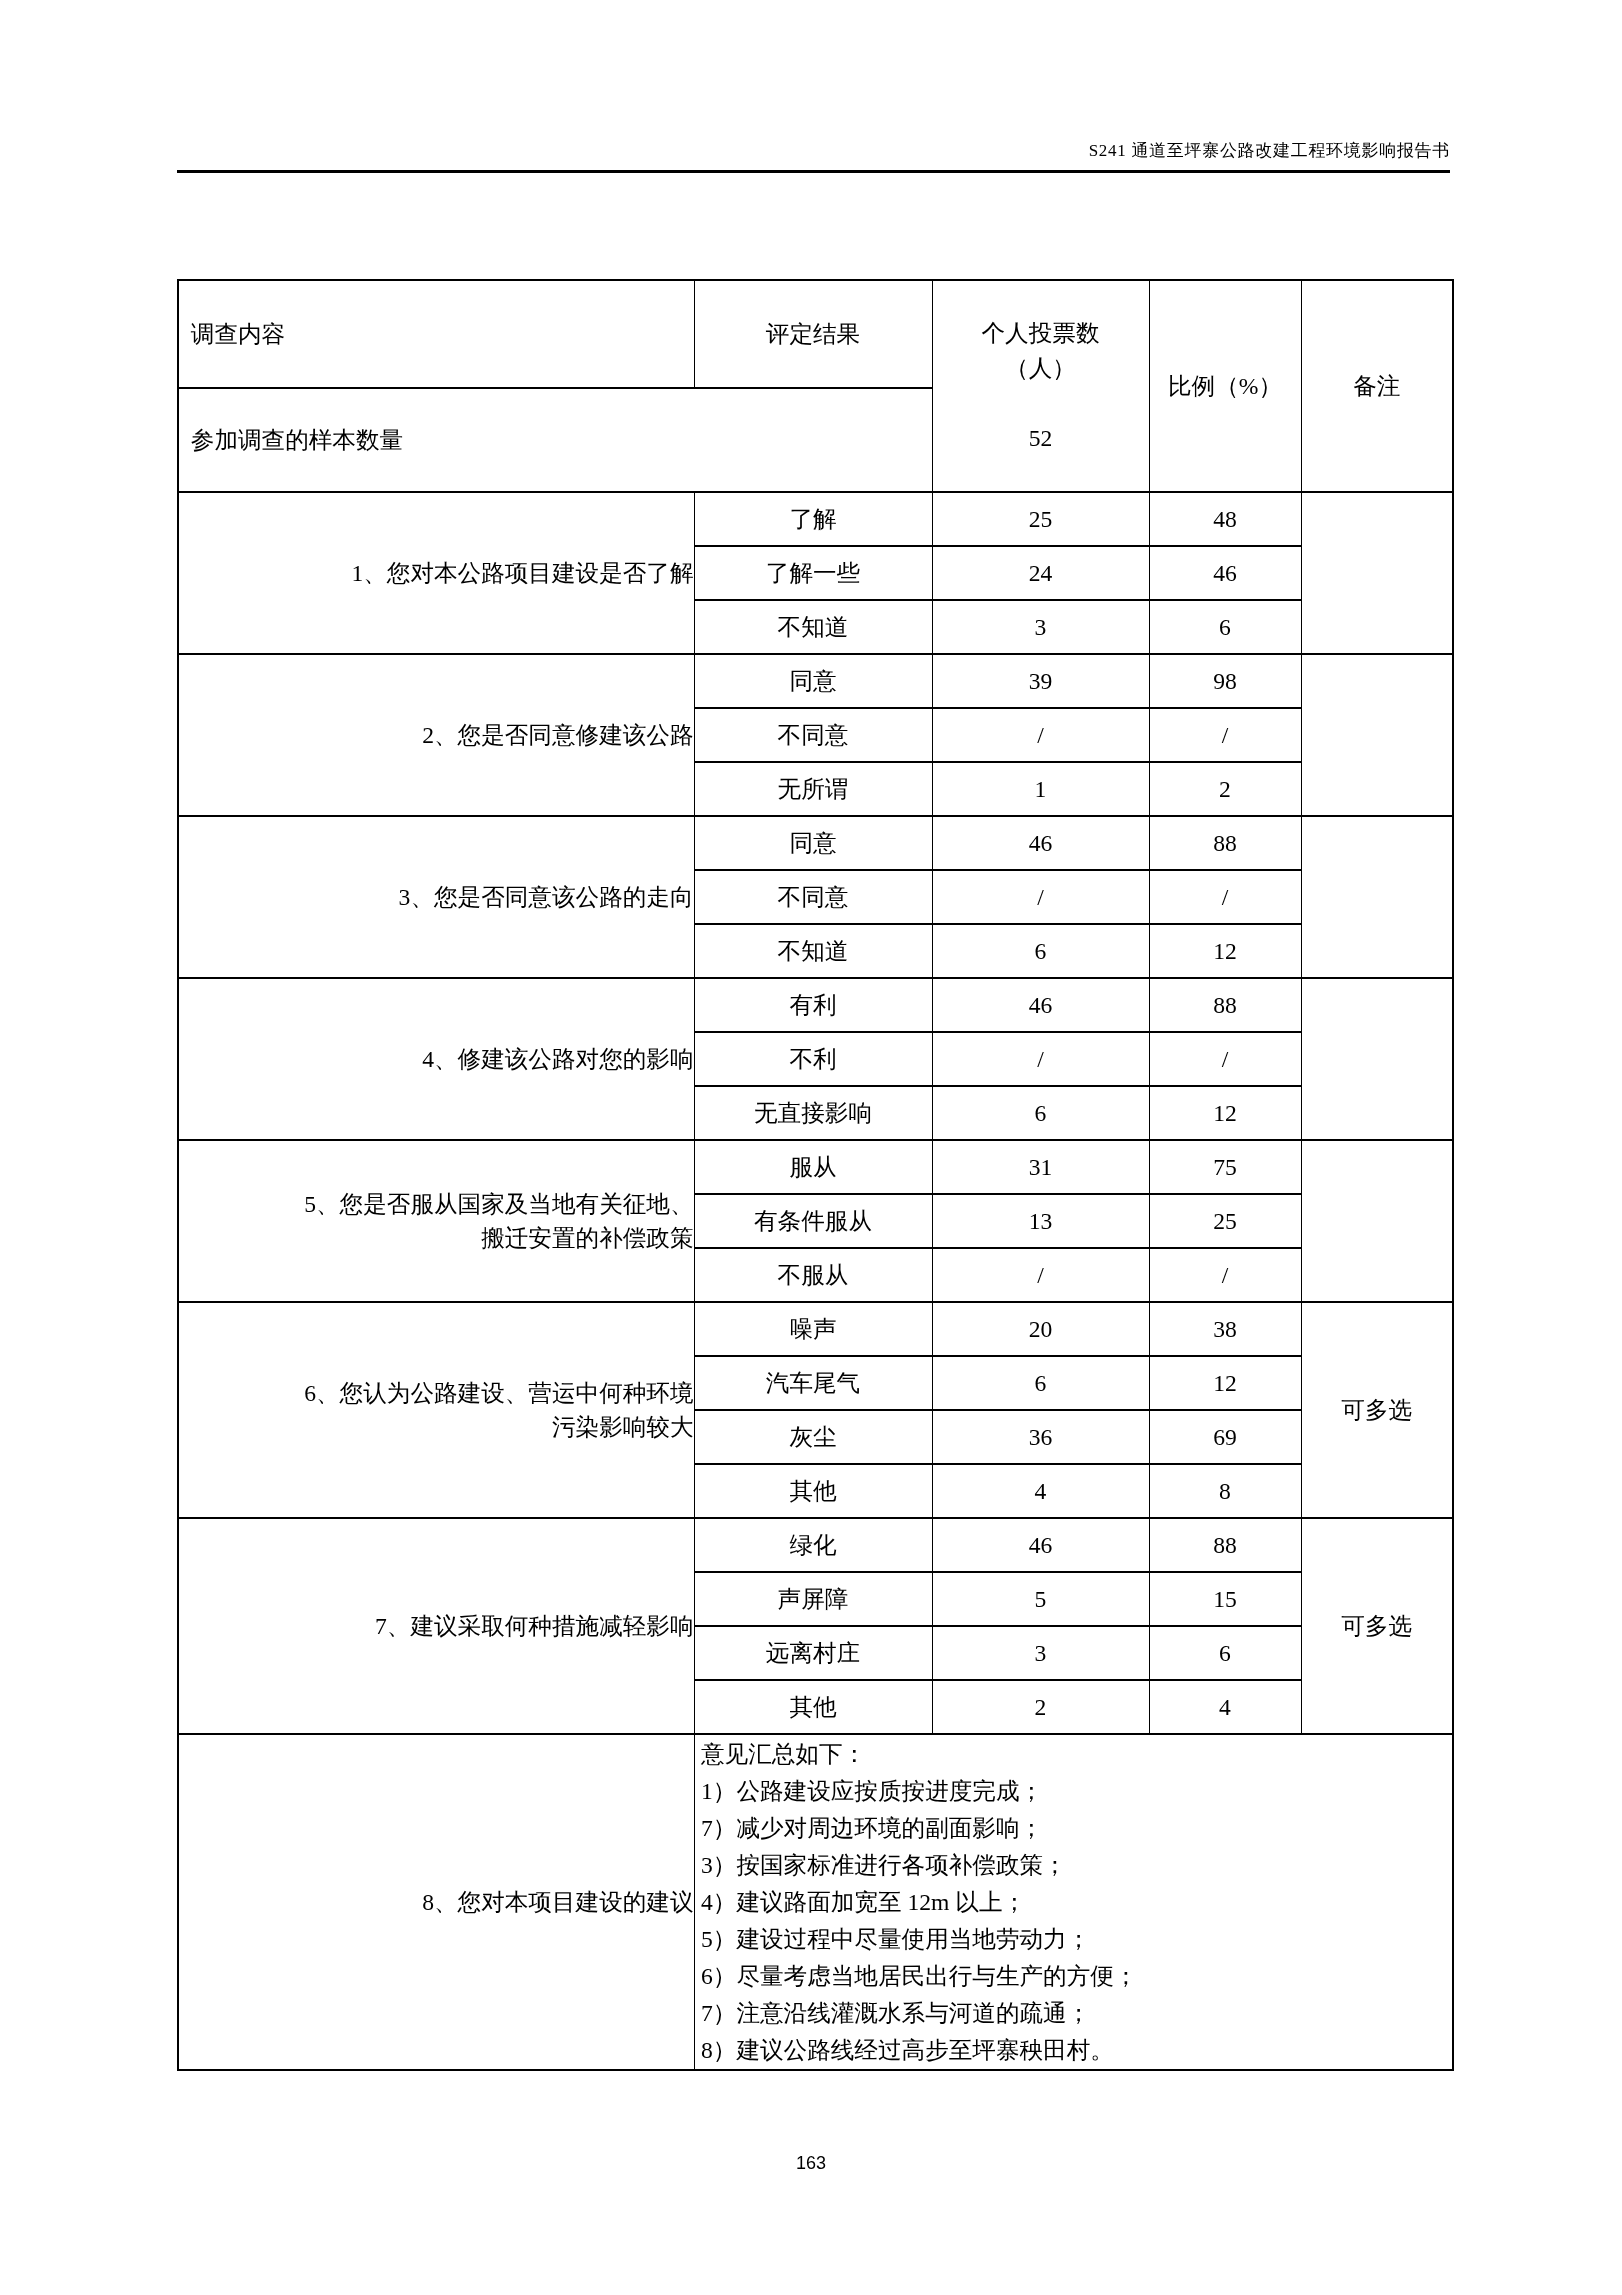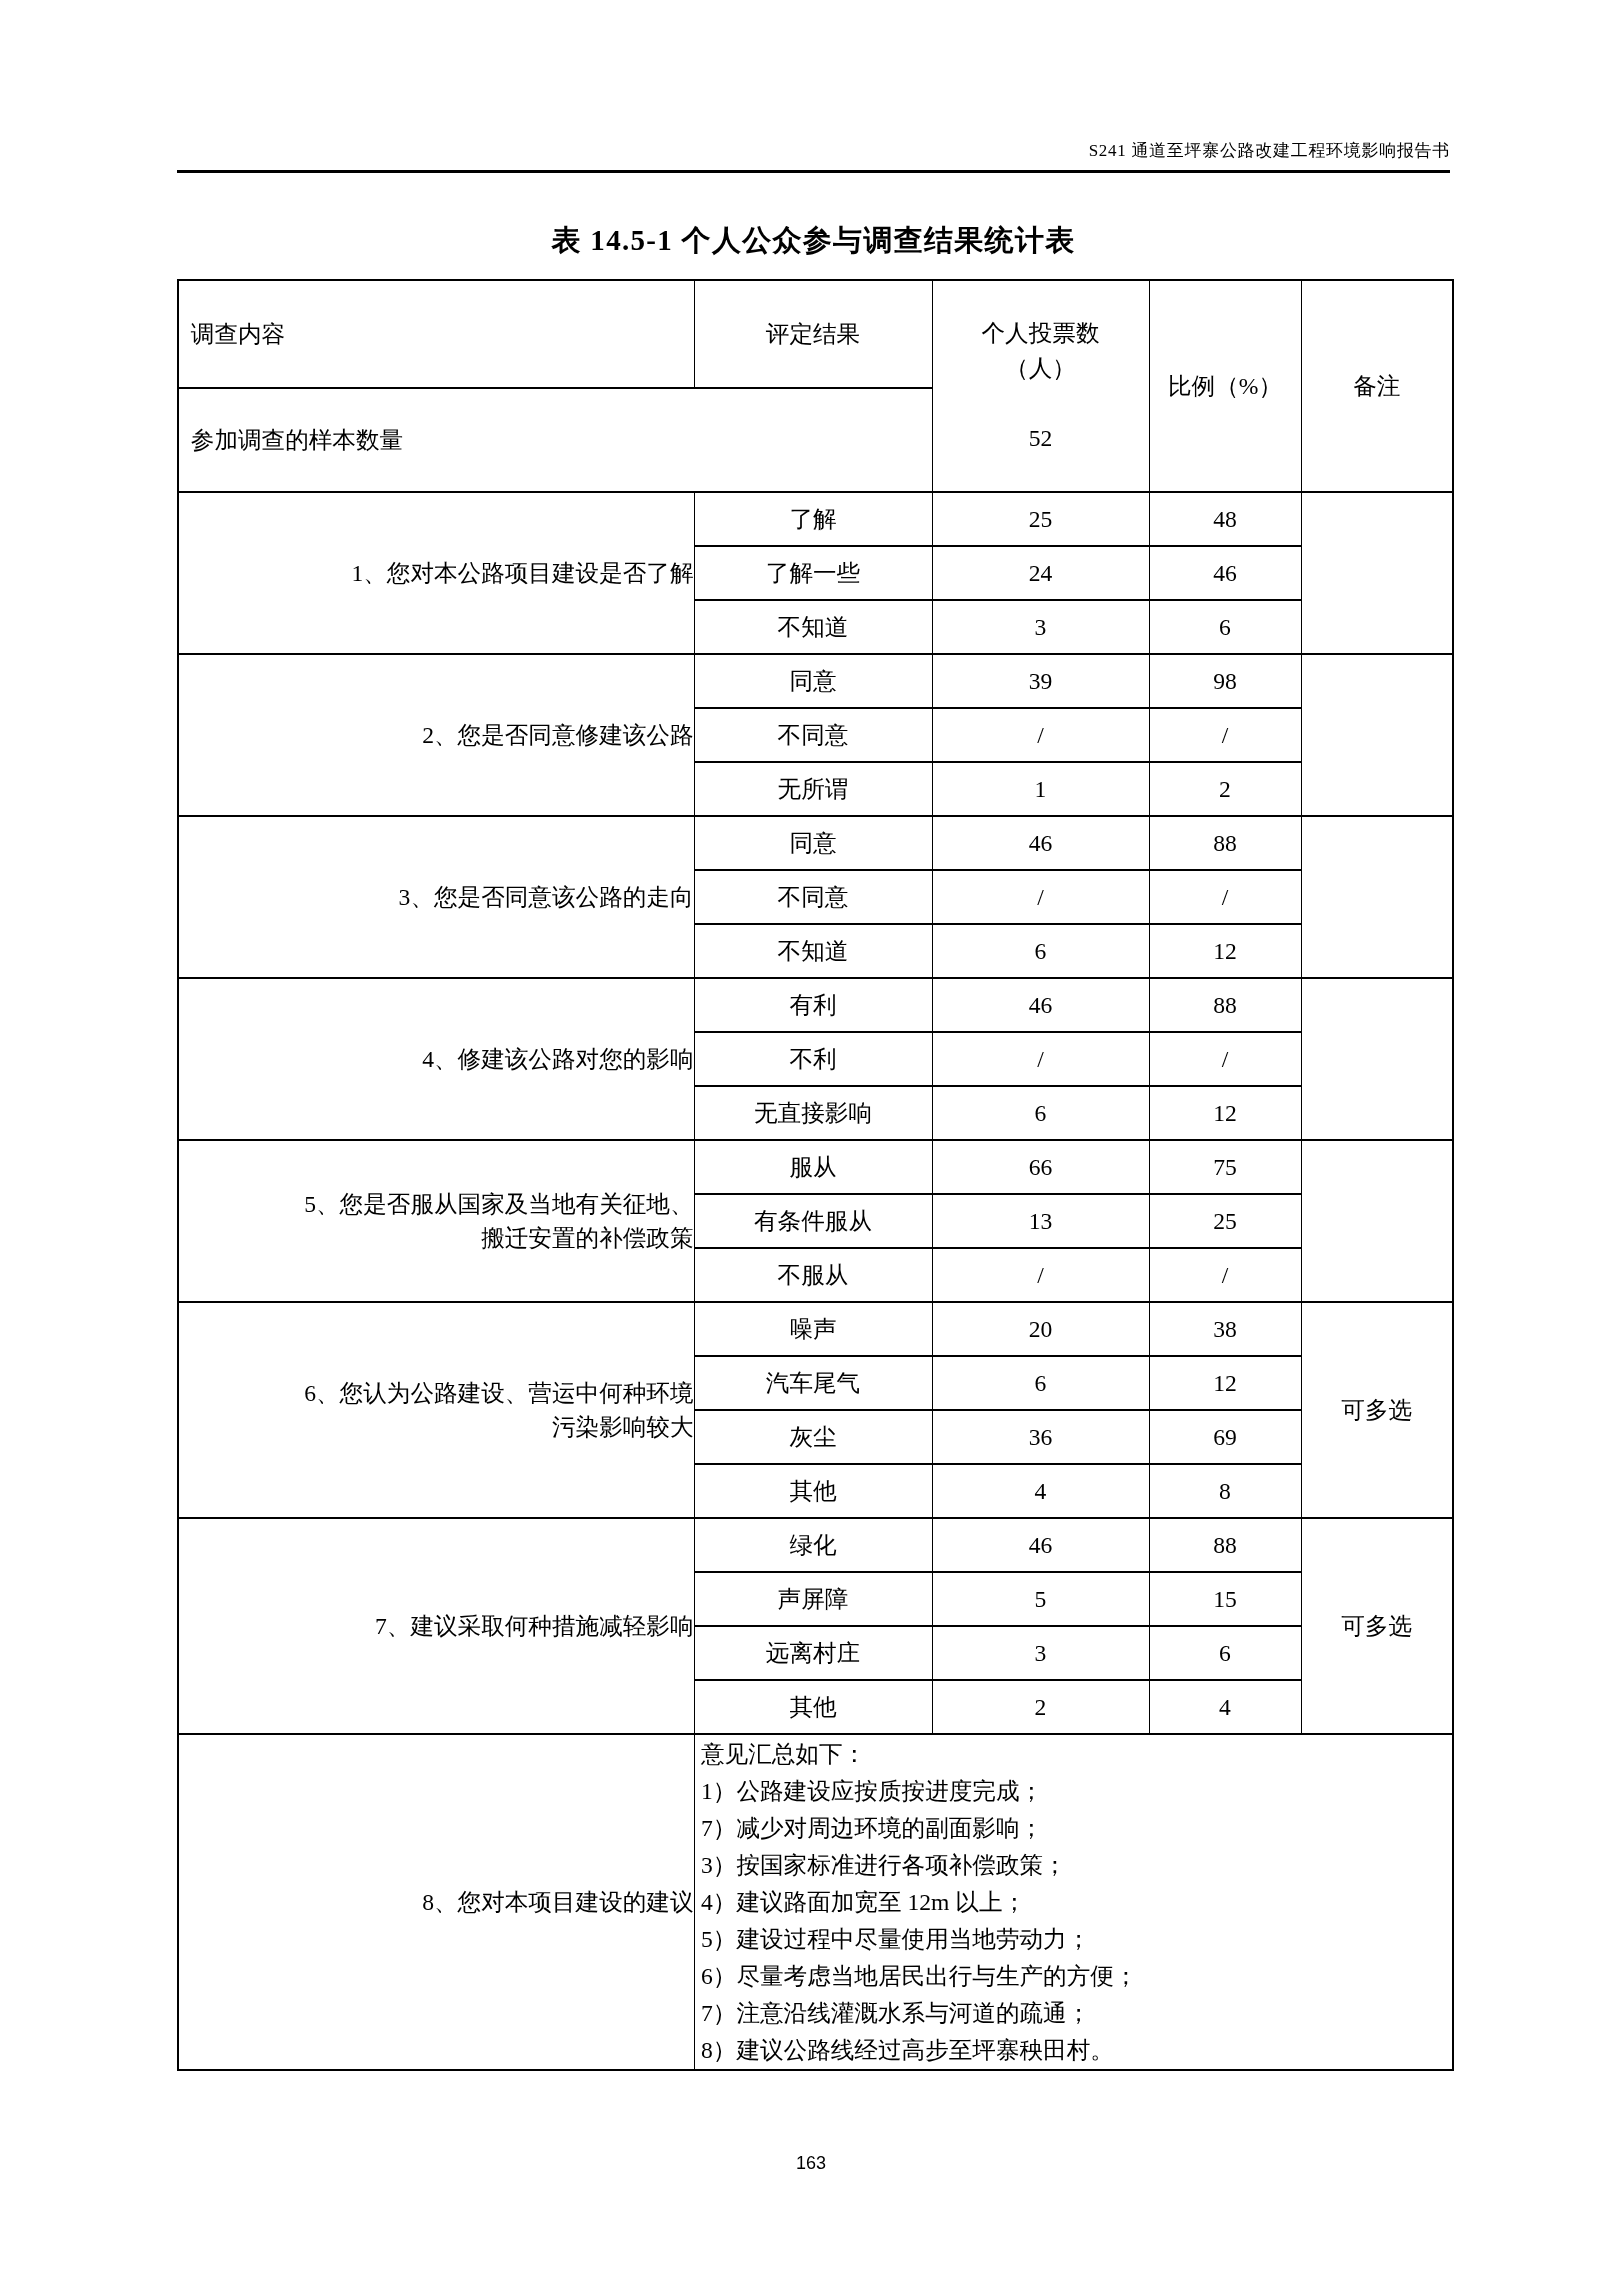--- a/index.html
+++ b/index.html
@@ -85,21 +85,20 @@
     font-family:"Liberation Sans","DejaVu Sans",sans-serif;
   }
 </style>
 </head>
 <body>
 
 <div class="page">
 
   <div class="doc-header">S241 通道至坪寨公路改建工程环境影响报告书</div>
   <div class="header-rule"></div>
-  <div class="table-title">表 14.5-1  个人公众参与调查结果统计表</div>
 
   <table class="survey">
     <colgroup>
       <col style="width:516px">
       <col style="width:238px">
       <col style="width:217px">
       <col style="width:152px">
       <col style="width:152px">
     </colgroup>
 
@@ -189,21 +188,21 @@
     <tr class="r83 sub">
       <td>无直接影响</td>
       <td>6</td>
       <td>12</td>
     </tr>
 
     <tr class="r83 blk">
       <td class="q" rowspan="3">5、您是否服从国家及当地有关征地、
 搬迁安置的补偿政策</td>
       <td>服从</td>
-      <td>66</td>
+      <td>31</td>
       <td>75</td>
       <td rowspan="3"></td>
     </tr>
     <tr class="r83 sub">
       <td>有条件服从</td>
       <td>13</td>
       <td>25</td>
     </tr>
     <tr class="r83 sub">
       <td>不服从</td>

